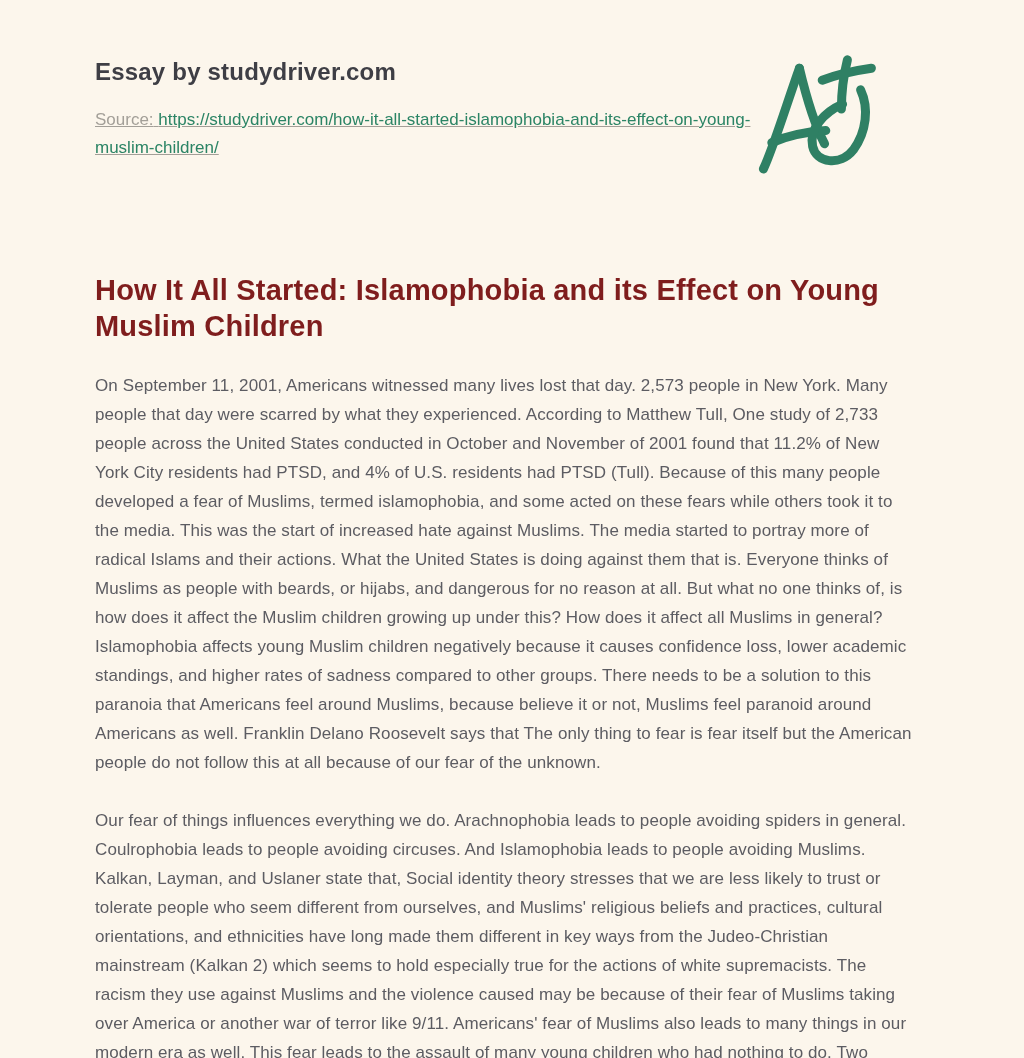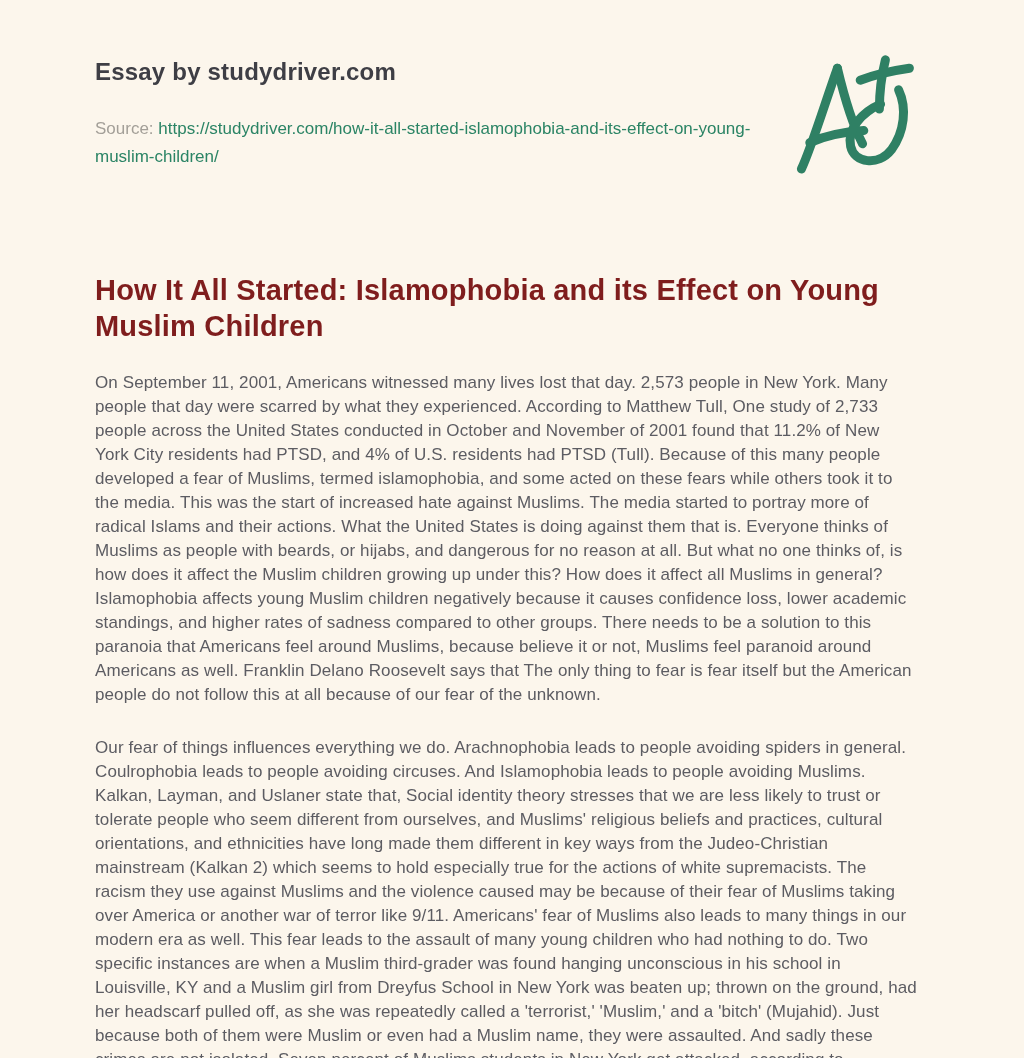--- a/index.html
+++ b/index.html
@@ -14,38 +14,39 @@
     background: #fcf6ec;
     font-family: "Liberation Sans", "DejaVu Sans", sans-serif;
   }
   .page {
     width: 1024px;
     height: 1058px;
     padding: 52px 95px 0 95px;
   }
   .header-row {
     display: flex;
-    justify-content: space-between;
+    justify-content: flex-start;
     align-items: flex-start;
   }
   .header-left {
     max-width: 660px;
   }
   .byline {
     margin: 6px 0 0 0;
     font-size: 24px;
     font-weight: 700;
     letter-spacing: 0.2px;
     color: #3e3e45;
   }
   .source-line {
-    margin-top: 29px;
+    margin-top: 20px;
     font-size: 17px;
     line-height: 28px;
     color: #a39f98;
+    text-decoration: underline;
   }
   .source-line a {
     color: #2b8465;
     text-decoration: none;
   }
   .logo {
     flex: 0 0 auto;
     margin-top: 2px;
     margin-right: 4px;
   }
@@ -53,21 +54,21 @@
     margin: 92px 0 0 0;
     font-size: 29px;
     line-height: 36px;
     font-weight: 600;
     letter-spacing: 0.2px;
     color: #7f1d1d;
   }
   .essay-body p {
     margin: 27px 12px 0 0;
     font-size: 17px;
-    line-height: 24px;
+    line-height: 29px;
     letter-spacing: 0.1px;
     color: #5c5c62;
   }
   .essay-body p + p {
     margin-top: 29px;
   }
 </style>
 </head>
 <body>
 

